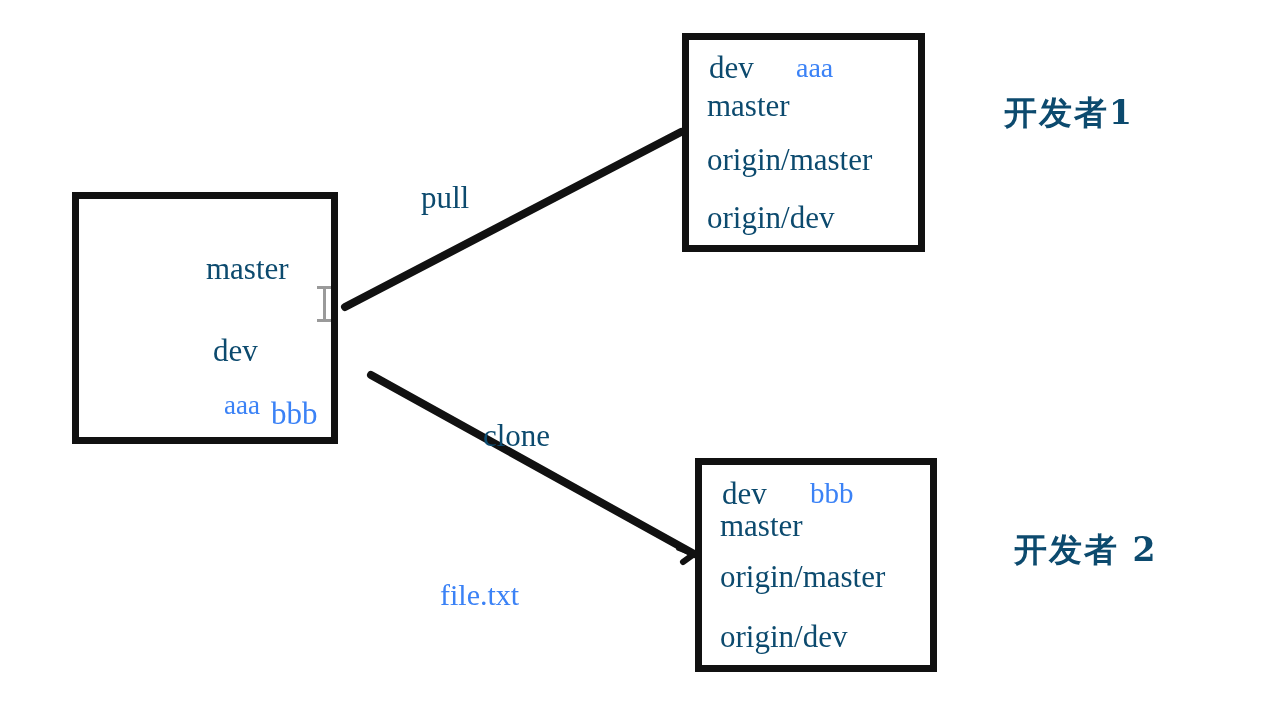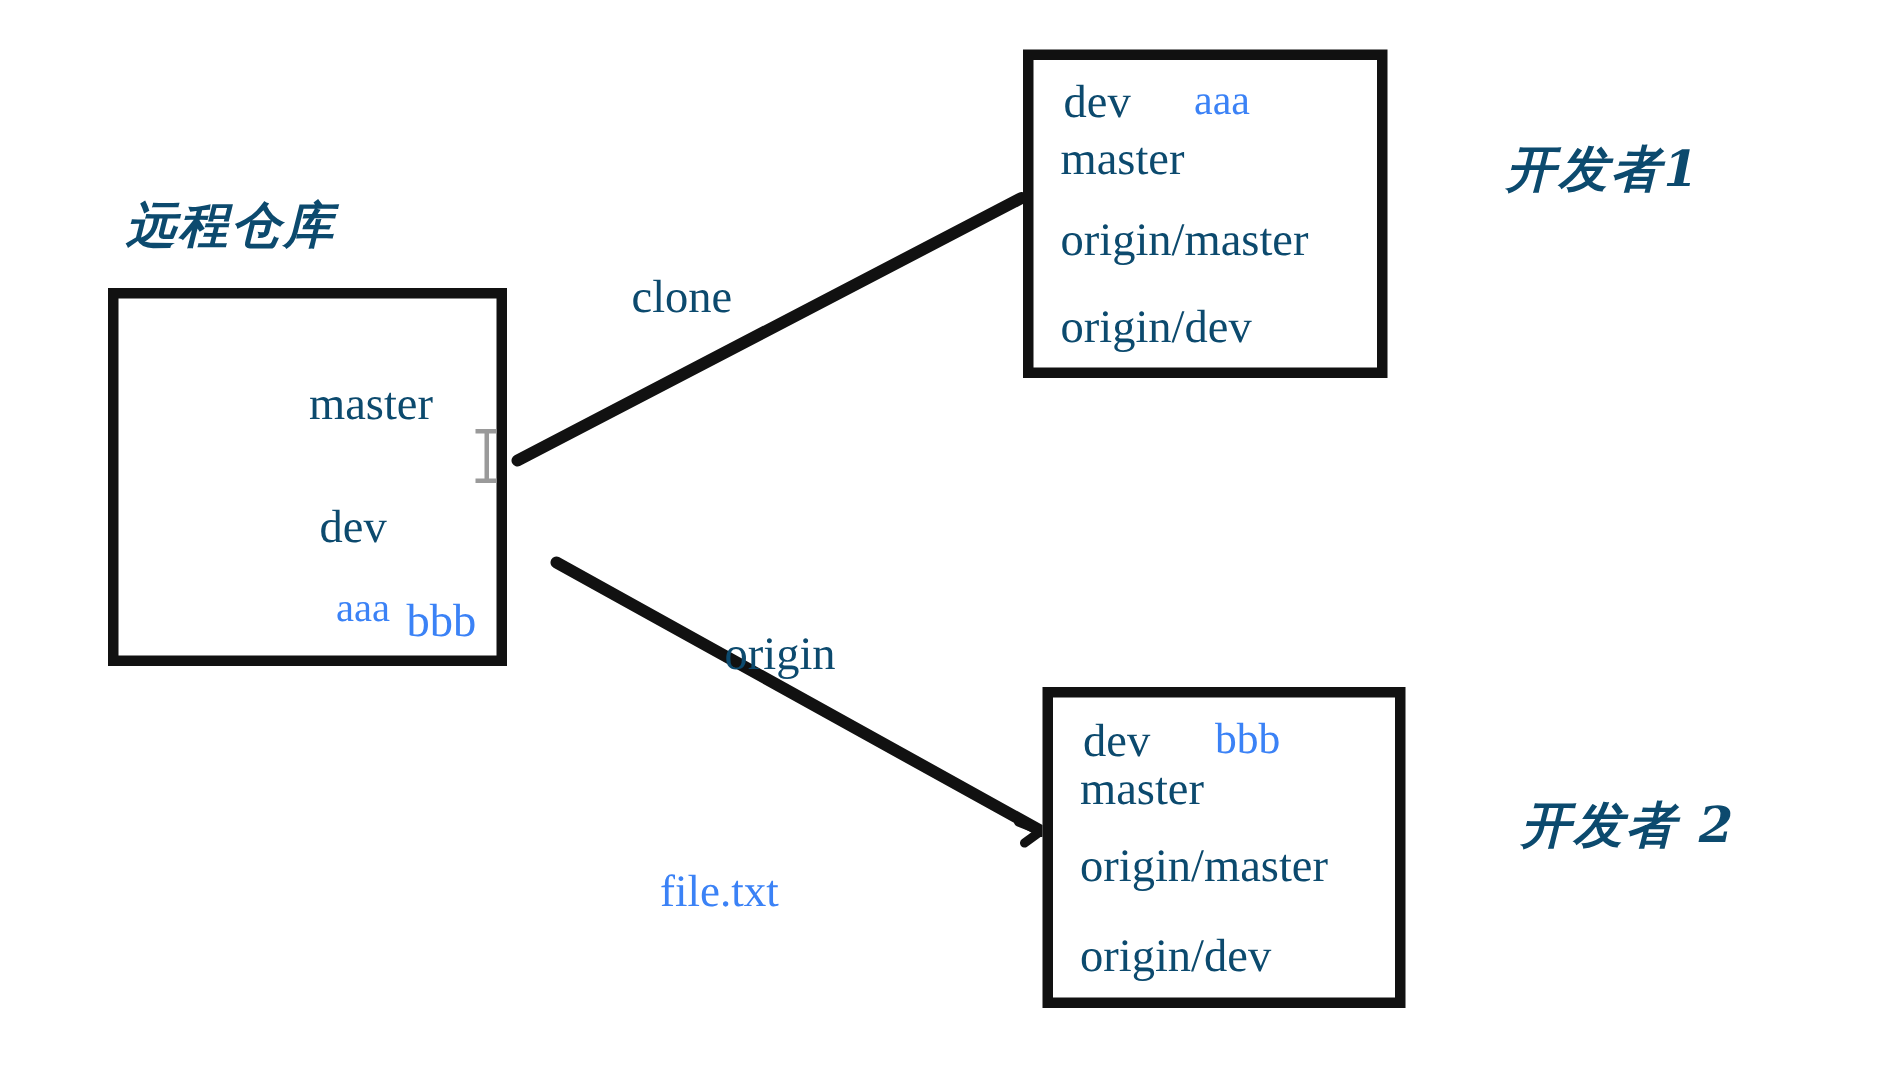--- a/index.html
+++ b/index.html
@@ -31,21 +31,20 @@
   .txt {
     position: absolute;
     white-space: nowrap;
     color: #0c4a6e;
     line-height: 1;
   }
   .txt.red { color: #3b82f6; }
   .cjk {
     font-family: "DejaVu Serif", "Liberation Serif", serif;
     font-weight: 700;
-    font-style: italic;
     letter-spacing: 2px;
   }
 
   
   #remote-repo-title { left: 84px;  top: 133px; font-size: 33px; }
   #remote-master     { left: 206px; top: 253px; font-size: 31px; }
   #remote-dev        { left: 213px; top: 335px; font-size: 31px; }
   #remote-aaa        { left: 224px; top: 392px; font-size: 27px; }
   #remote-bbb        { left: 271px; top: 398px; font-size: 31px; }
 
@@ -107,41 +106,40 @@
 
     <line x1="371" y1="375" x2="694" y2="554" stroke="#111111" stroke-width="8" stroke-linecap="round"></line>
 
     <path d="M 694 554 L 679 548 M 694 554 L 683 562" stroke="#111111" stroke-width="6" stroke-linecap="round" fill="none"></path>
 
     <path d="M 812 86 L 821 103 L 828 96 L 833 112 L 840 128 L 851 118 L 866 104 L 880 96 L 896 85" stroke="#111111" stroke-width="4" fill="none" stroke-linecap="round" stroke-linejoin="round"></path>
 
     <path d="M 824 503 L 833 520 L 840 513 L 845 529 L 852 545 L 863 535 L 878 521 L 892 512 L 906 500" stroke="#111111" stroke-width="4" fill="none" stroke-linecap="round" stroke-linejoin="round"></path>
   </svg>
 
-  <div class="txt cjk" id="remote-repo-title">远程仓库</div>
 
   <div class="repo-box" id="remote-repo-box"></div>
 
   <div class="txt" id="remote-master">master</div>
 
   <div class="txt" id="remote-dev">dev</div>
 
   <div class="txt red" id="remote-aaa">aaa</div>
 
   <div class="txt red" id="remote-bbb">bbb</div>
 
   <div id="text-cursor">
     <div class="cap top"></div>
     <div class="stem"></div>
     <div class="cap bot"></div>
   </div>
 
-  <div class="txt" id="pull-label">clone</div>
+  <div class="txt" id="pull-label">pull</div>
 
-  <div class="txt" id="clone-label">origin</div>
+  <div class="txt" id="clone-label">clone</div>
 
   <div class="txt red" id="filetxt-label">file.txt</div>
 
   <div class="repo-box" id="dev1-box"></div>
 
   <div class="txt" id="dev1-dev">dev</div>
 
   <div class="txt red" id="dev1-aaa">aaa</div>
 
   <div class="txt" id="dev1-master">master</div>

